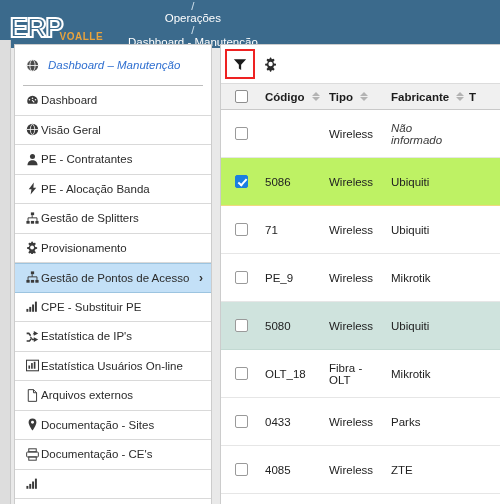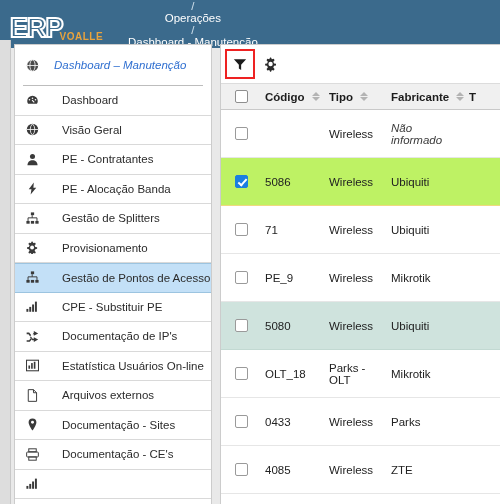--- a/index.html
+++ b/index.html
@@ -68,38 +68,38 @@
     width: 198px; height: 460px;
     background: #ffffff;
     border: 1px solid #cccccc;
     border-bottom: none;
     overflow: hidden;
   }
   .side-title {
     height: 40px;
     display: flex; align-items: center;
     padding-left: 10px;
-    gap: 15px;
+    gap: 9px;
   }
   .side-title-text {
     font-size: 11.5px;
     font-style: italic;
     color: #2f6fd0;
     text-decoration: none;
   }
   .side-sep {
     height: 1px; background: #bdbdbd;
     margin: 0 8px;
   }
   .side-list { padding: 0; }
   .side-item {
     height: 29.5px;
     display: flex; align-items: center;
     padding-left: 10px; padding-right: 8px;
-    gap: 23px;
+    gap: 2px;
     border-bottom: 1px solid #d9d9d9;
     position: relative;
     cursor: pointer;
   }
   .side-item:first-child { border-top: none; }
   .side-item.active {
     background: #c3e0f7;
     border-top: 1px solid #9cc4e0;
     border-bottom: 1px solid #9cc4e0;
   }
@@ -333,21 +333,21 @@
             </svg>
           </span>
           <span class="side-label">CPE - Substituir PE</span>
         </div>
         <div class="side-item">
           <span class="icn">
             <svg viewBox="0 0 16 16" width="13" height="13" fill="#3a3a3a">
               <path d="M0.8 3.2h3.1l2.4 3.1-1.2 1.6-2-2.6H0.8zM0.8 12.5h3.1l2-2.6 1.2 1.6-2.4 3.1H0.8zM9.6 1.2 15 4.2l-5.4 3V5.1H8.2L6 8l2.2 2.9h1.4V8.8l5.4 3-5.4 3v-2.1h-2L5 9.1 9.6 3.3z" fill-rule="evenodd"></path>
             </svg>
           </span>
-          <span class="side-label">Documentação de IP's</span>
+          <span class="side-label">Estatística de IP's</span>
         </div>
         <div class="side-item">
           <span class="icn">
             <svg viewBox="0 0 16 16" width="13" height="13" fill="#3a3a3a">
               <rect x="0.6" y="1.5" width="14.8" height="13" fill="none" stroke="#3a3a3a" stroke-width="1.3"></rect>
               <rect x="3" y="8" width="2" height="4"></rect>
               <rect x="6.3" y="5" width="2" height="7"></rect>
               <rect x="9.6" y="3.4" width="2" height="8.6"></rect>
             </svg>
           </span>
@@ -496,21 +496,21 @@
           <tr class="row-hover">
             <td class="c-check"><span class="cb"></span></td>
             <td><span>5080</span></td>
             <td><span>Wireless</span></td>
             <td><span>Ubiquiti</span></td>
             <td></td>
           </tr>
           <tr class="">
             <td class="c-check"><span class="cb"></span></td>
             <td><span>OLT_18</span></td>
-            <td><span>Parks - OLT</span></td>
+            <td><span>Fibra - OLT</span></td>
             <td><span>Mikrotik</span></td>
             <td></td>
           </tr>
           <tr class="">
             <td class="c-check"><span class="cb"></span></td>
             <td><span>0433</span></td>
             <td><span>Wireless</span></td>
             <td><span>Parks</span></td>
             <td></td>
           </tr>

